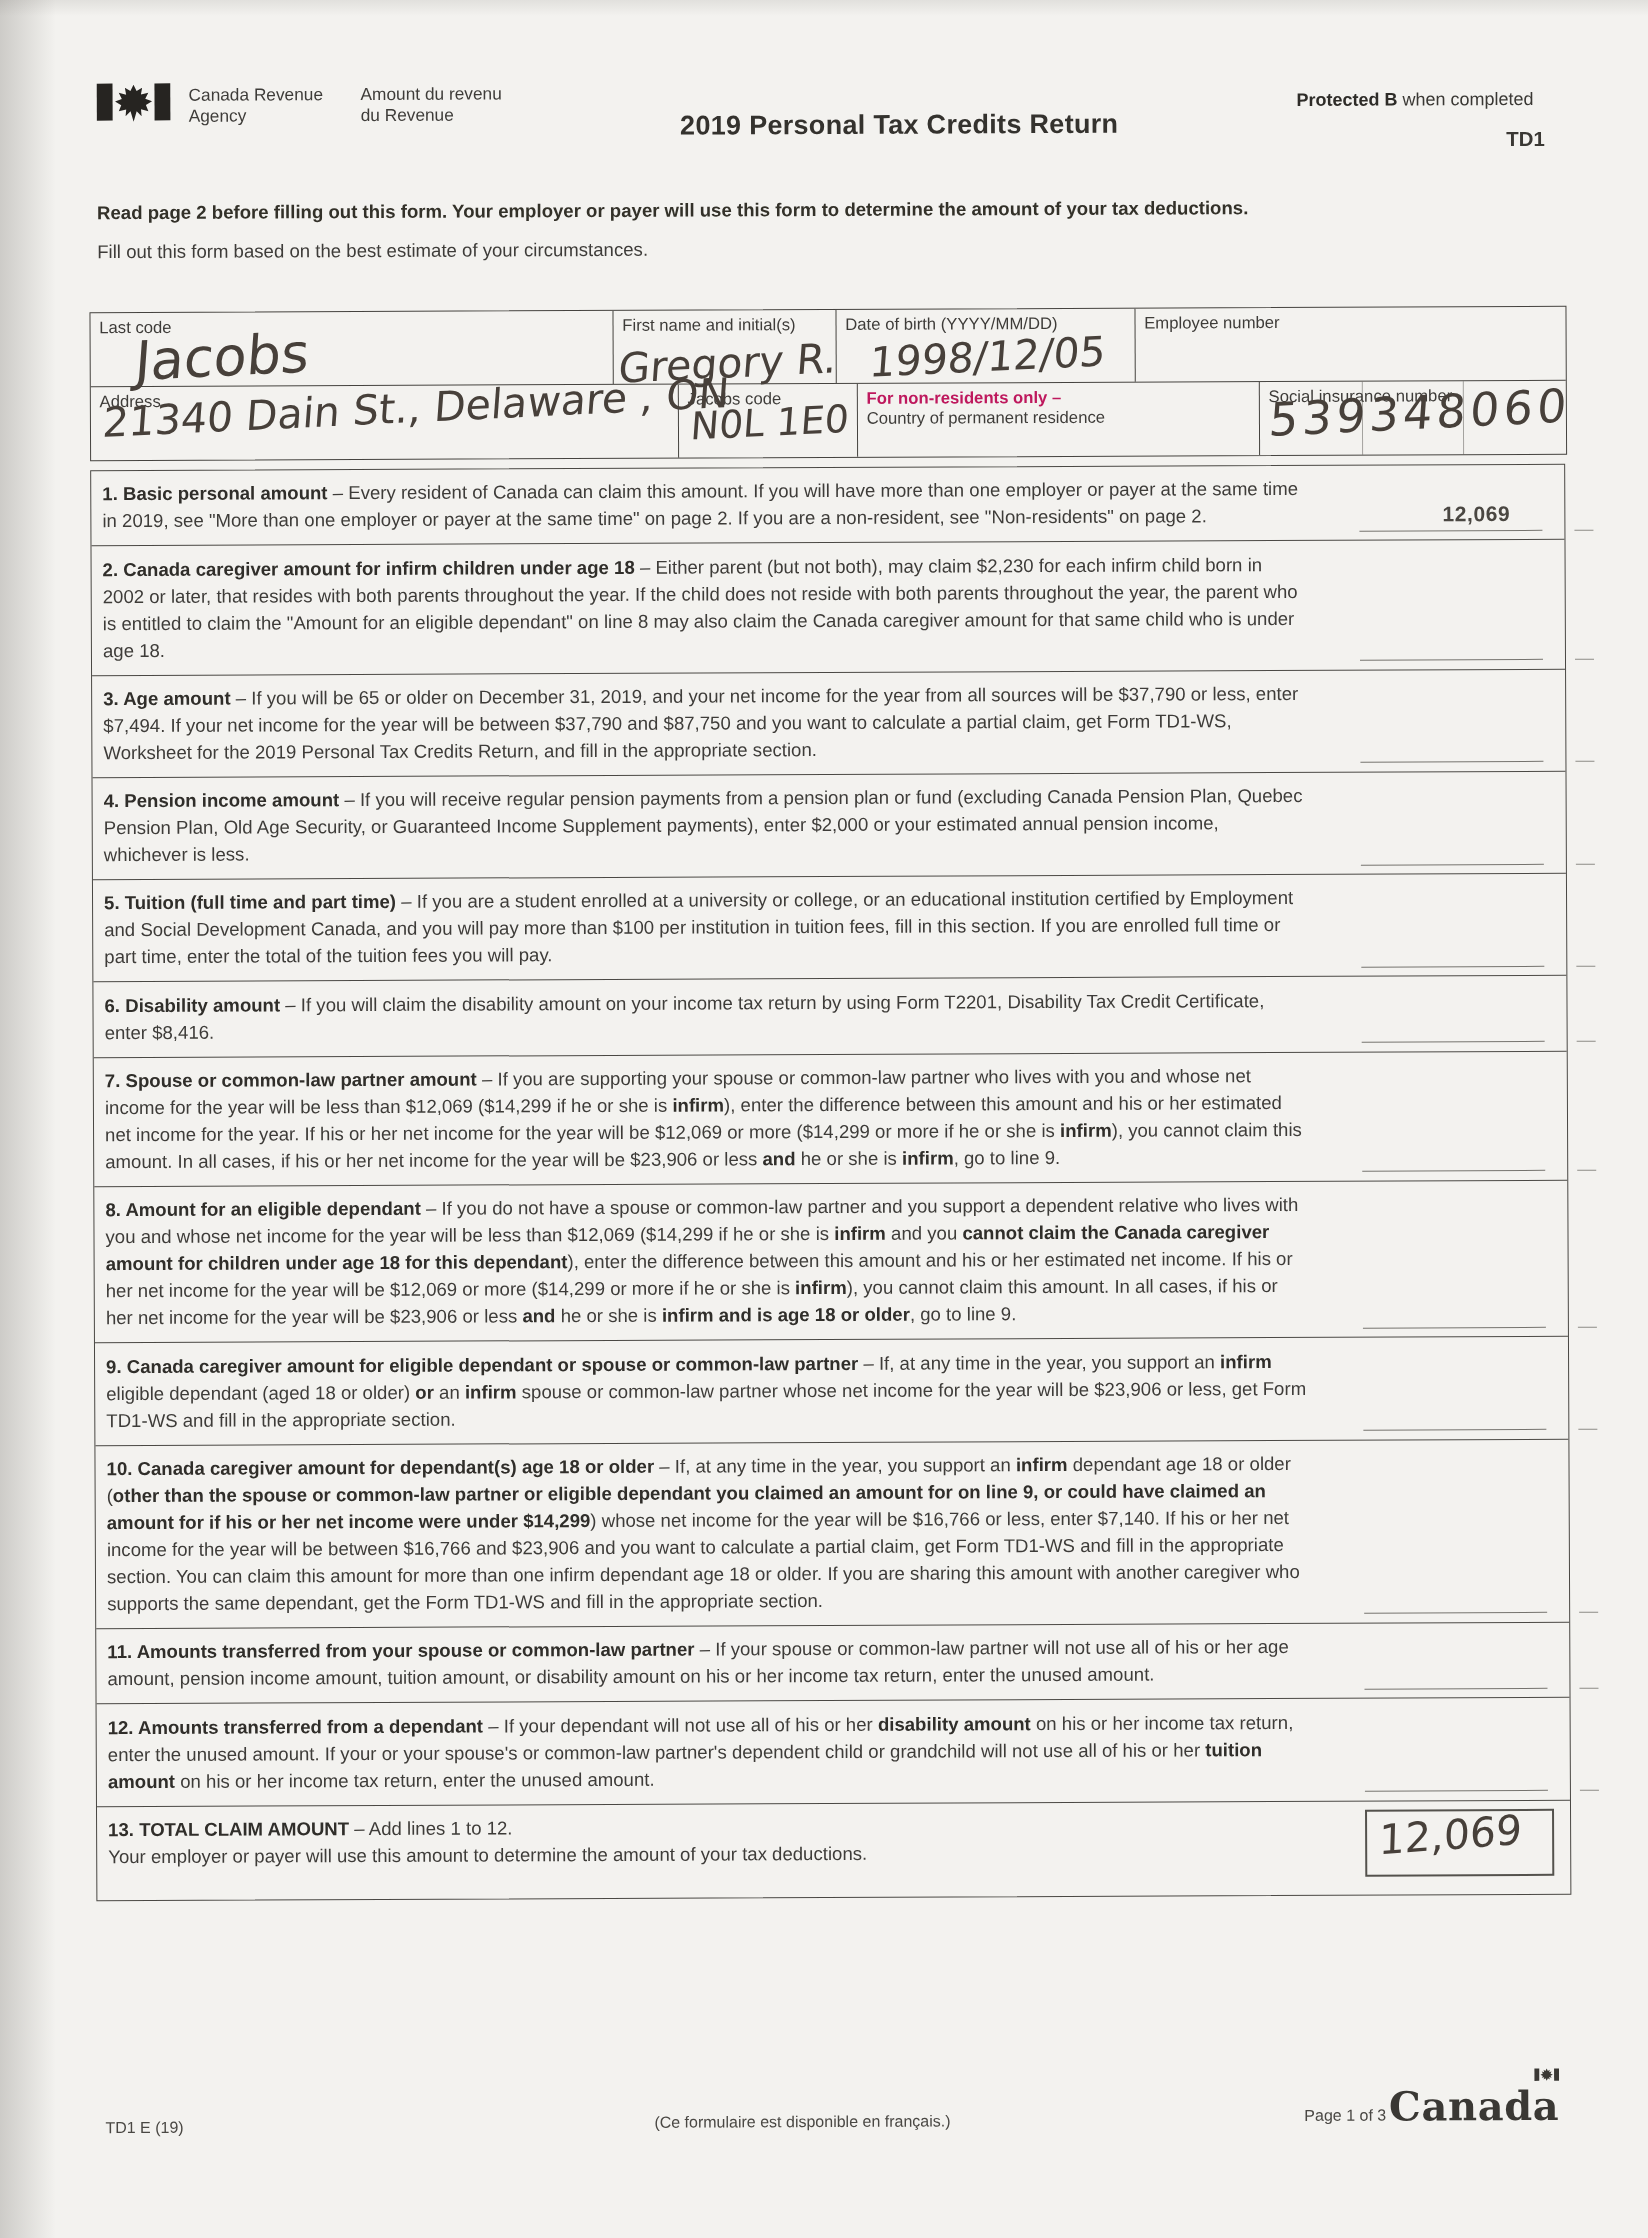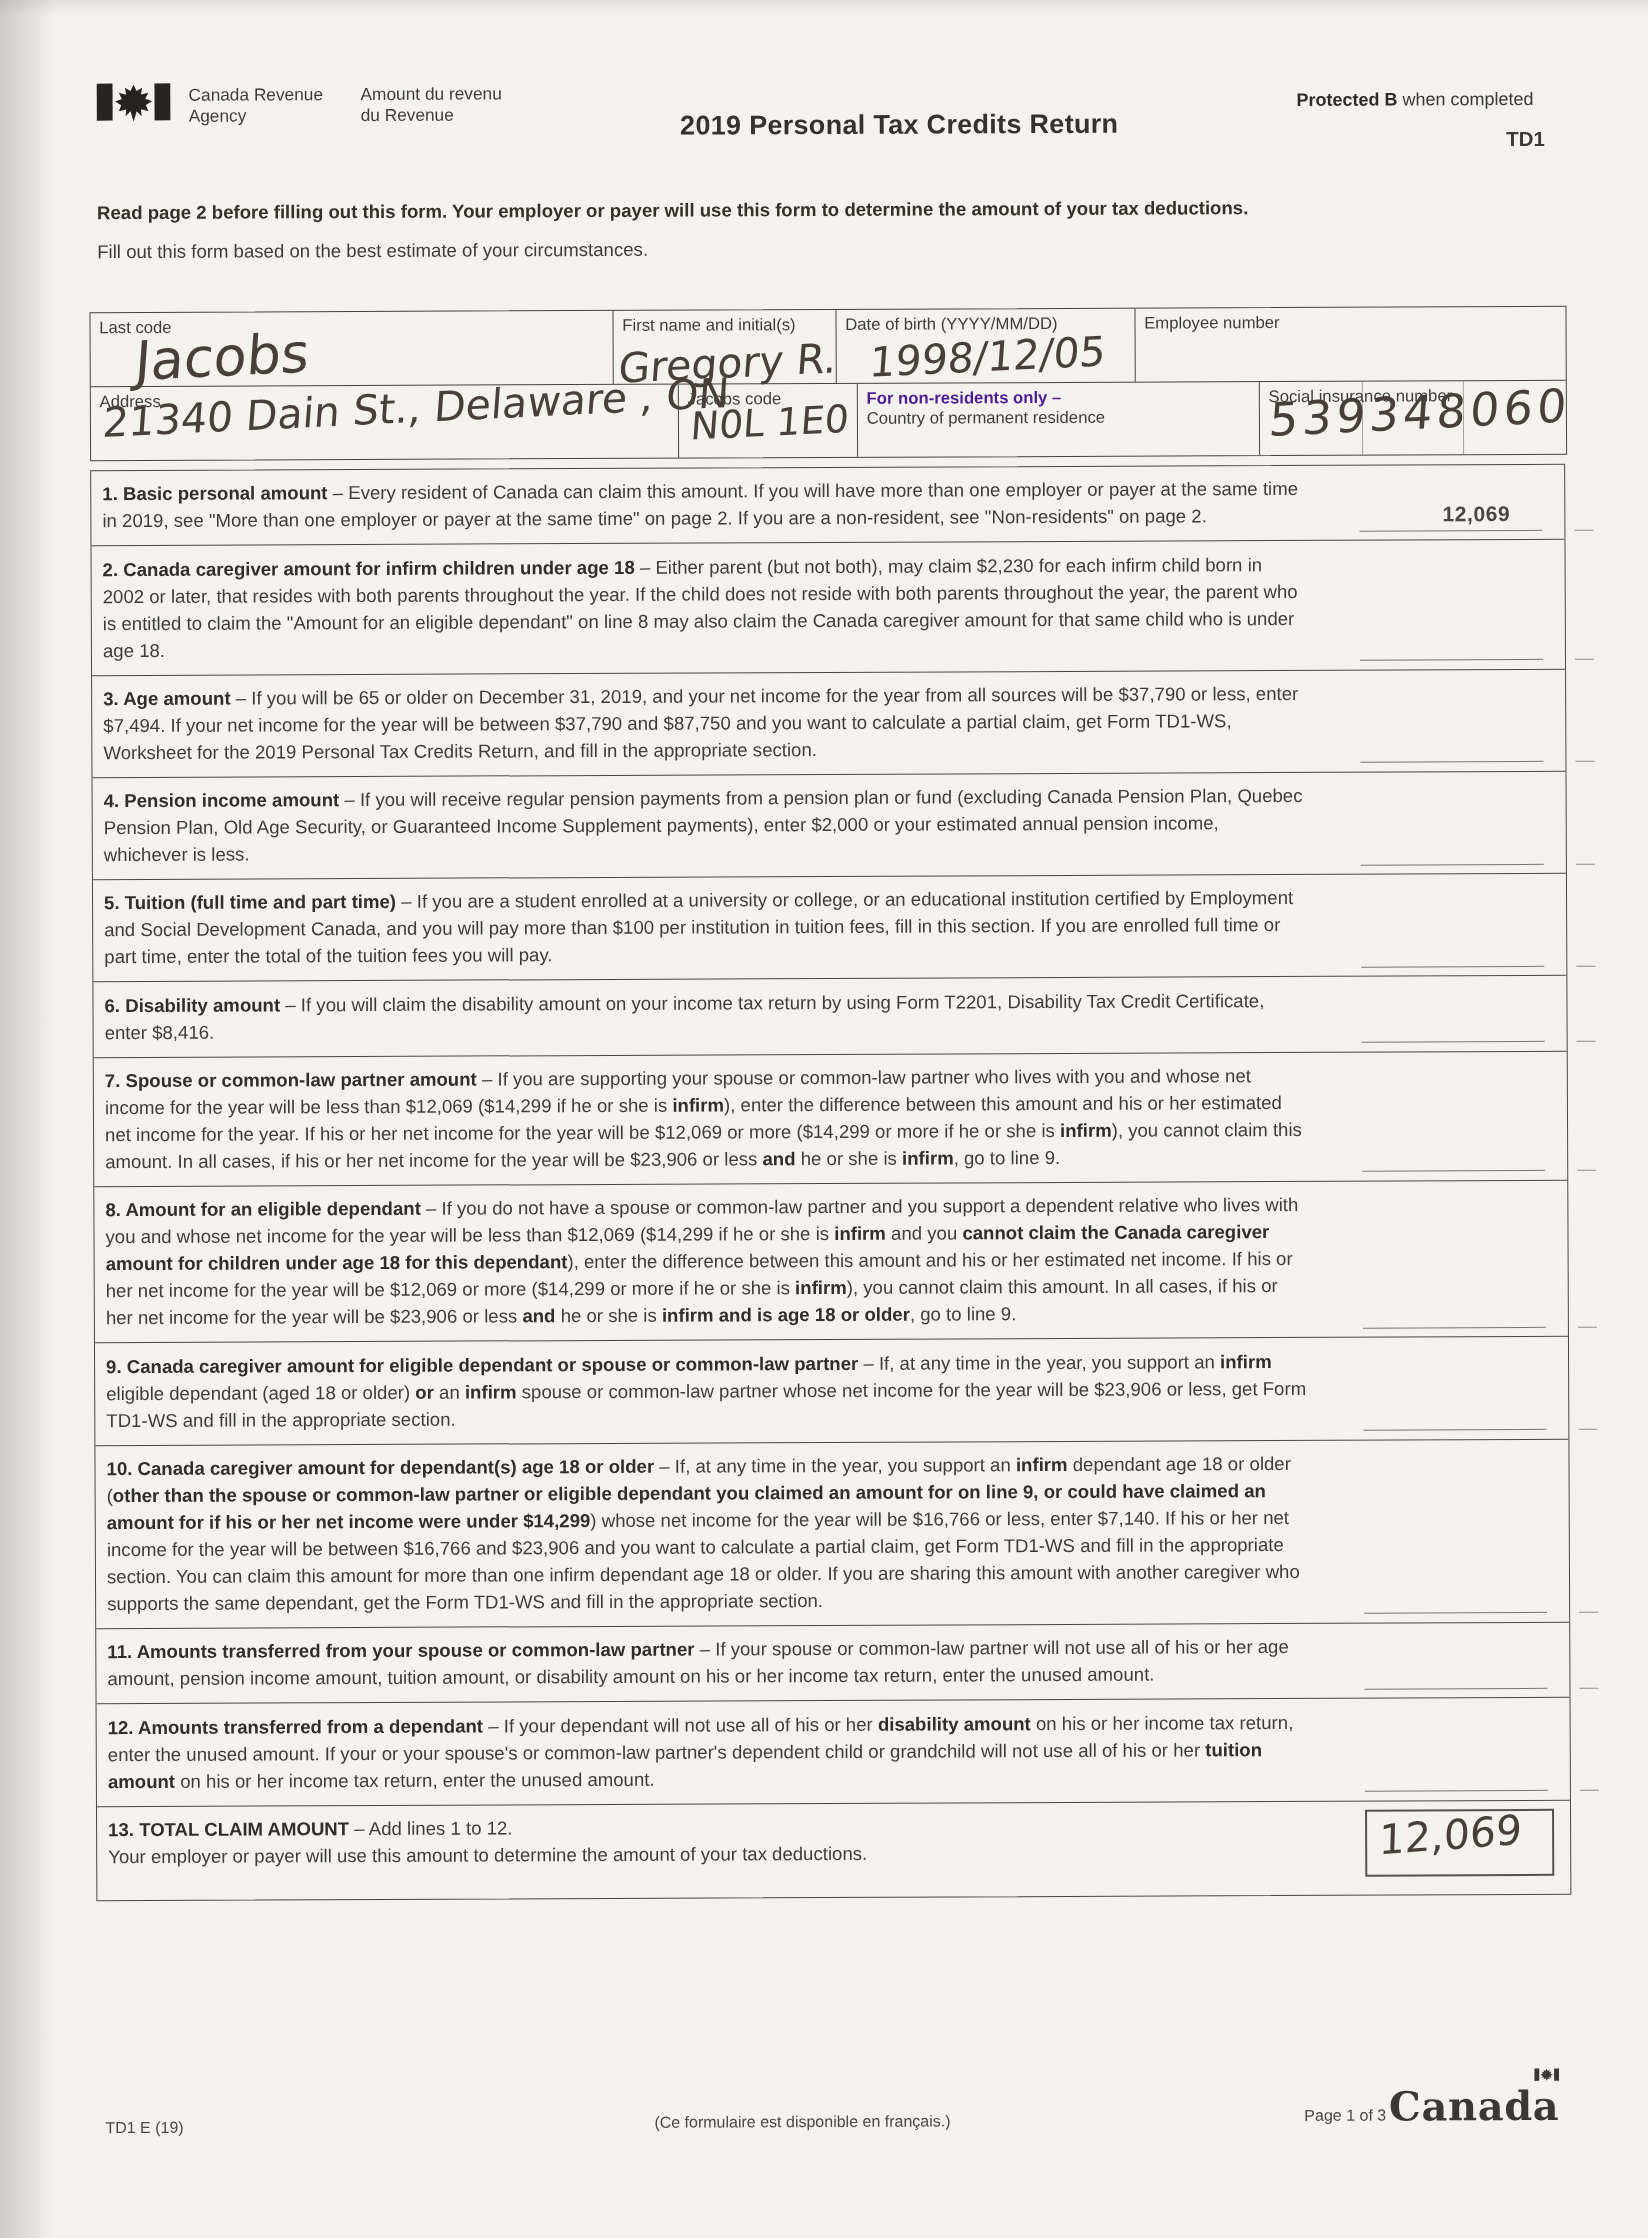--- a/index.html
+++ b/index.html
@@ -37,21 +37,21 @@
   .intro-bold{position:absolute;left:101px;top:199px;width:1399px;font-size:18.6px;font-weight:bold;color:#333129;}
   .intro-normal{position:absolute;left:101px;top:238px;width:1399px;font-size:18.6px;}
 
   
   .idbox{position:absolute;left:93px;top:309px;width:1475px;border:1.9px solid #45433f;}
   .idrow{display:flex;height:73px;}
   .idrow.first{border-bottom:1.9px solid #45433f;}
   .idcell{position:relative;border-right:1.9px solid #45433f;box-sizing:border-box;padding:5px 0 0 8.7px;}
   .idcell:last-child{border-right:none;}
   .idlabel{font-size:16.7px;color:#3e3c39;}
-  .idlabel b{color:#4c1d95;}
+  .idlabel b{color:#be185d;}
   .sin-div{position:absolute;top:0;width:1.2px;height:100%;background:rgba(69,67,63,0.45);}
 
   
   .hw{
     position:absolute;z-index:4;white-space:nowrap;
     font-family:"DejaVu Sans", sans-serif;color:#47403a;
     transform:rotate(-2.5deg) skewX(-7deg);
     transform-origin:left bottom;
   }
 

